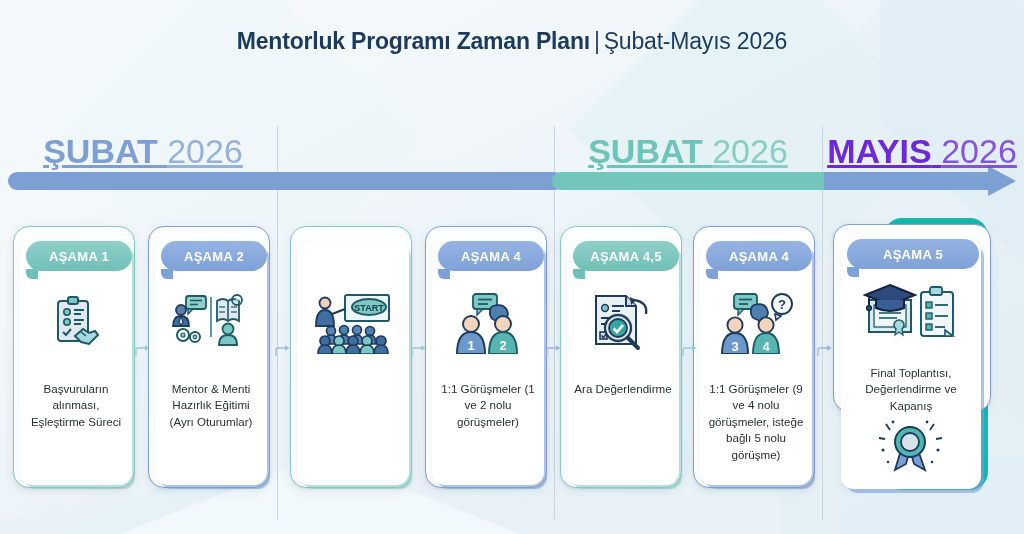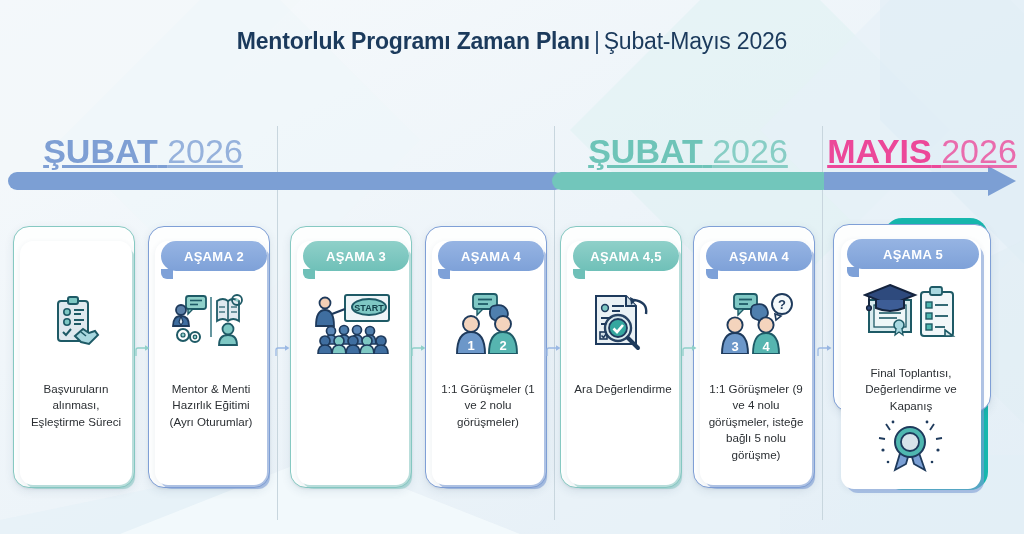--- a/index.html
+++ b/index.html
@@ -143,21 +143,21 @@
 
 <div class="months">
   <div class="month" style="left:8px;width:270px;color:#7e9fd4;">
     <span class="m-name">ŞUBAT</span>
     <span class="m-year">2026</span>
   </div>
   <div class="month" style="left:554px;width:268px;color:#6ec4b8;">
     <span class="m-name">ŞUBAT</span>
     <span class="m-year">2026</span>
   </div>
-  <div class="month" style="left:822px;width:200px;color:#ec4899;">
+  <div class="month" style="left:822px;width:200px;color:#6d28d9;">
     <span class="m-name">MAYIS</span>
     <span class="m-year">2026</span>
   </div>
 </div>
 
 <div class="divider" style="left:277px; top:126px; height:394px;"></div>
 <div class="divider" style="left:554px; top:126px; height:394px;"></div>
 <div class="divider" style="left:822px; top:126px; height:394px;"></div>
 
 <div class="timeline">
@@ -193,20 +193,21 @@
   <svg class="conn" style="left:681px; top:124px;" width="18" height="18" viewBox="0 0 18 18">
     <path d="M2 14 L2 8 Q2 6 4 6 L12 6" stroke="#8fd0c9" stroke-width="1.3" fill="none"></path>
     <polygon points="11,3.2 15.5,6 11,8.8" fill="#8fd0c9"></polygon>
   </svg>
   <svg class="conn" style="left:816px; top:124px;" width="18" height="18" viewBox="0 0 18 18">
     <path d="M2 14 L2 8 Q2 6 4 6 L12 6" stroke="#9ab8e4" stroke-width="1.3" fill="none"></path>
     <polygon points="11,3.2 15.5,6 11,8.8" fill="#9ab8e4"></polygon>
   </svg>
 
   <div class="card teal" style="left:13px;">
+    <div class="stage-pill teal">AŞAMA 1</div>
     <div class="card-inner">
       <div class="icon-box">
         <svg width="62" height="62" viewBox="0 0 62 62">
           <rect x="13" y="9" width="30" height="40" rx="3" fill="#dfe9ef" stroke="#1e5a66" stroke-width="2"></rect>
           <rect x="23" y="5" width="10" height="7" rx="2" fill="#7ec8c4" stroke="#1e5a66" stroke-width="2"></rect>
           <circle cx="22" cy="20" r="3.2" fill="#7ec8c4" stroke="#1e5a66" stroke-width="1.6"></circle>
           <line x1="29" y1="18" x2="39" y2="18" stroke="#1e5a66" stroke-width="2"></line>
           <line x1="29" y1="22" x2="36" y2="22" stroke="#1e5a66" stroke-width="2"></line>
           <circle cx="22" cy="30" r="3.2" fill="#7ec8c4" stroke="#1e5a66" stroke-width="1.6"></circle>
           <line x1="29" y1="28" x2="39" y2="28" stroke="#1e5a66" stroke-width="2"></line>
@@ -251,21 +252,20 @@
 
           <circle cx="58" cy="36" r="5.5" fill="#7ec8c4" stroke="#1e5a66" stroke-width="1.8"></circle>
           <path d="M49 52 q0 -10 9 -10 q9 0 9 10z" fill="#7ec8c4" stroke="#1e5a66" stroke-width="1.8"></path>
         </svg>
       </div>
       <div class="card-text">Mentor &amp; Menti Hazırlık Eğitimi (Ayrı Oturumlar)</div>
     </div>
   </div>
 
   <div class="card teal" style="left:290px;">
-    <div class="stage-pill teal">AŞAMA 3</div>
     <div class="card-inner">
       <div class="icon-box">
         <svg width="84" height="62" viewBox="0 0 84 62">
 
           <rect x="34" y="3" width="44" height="26" rx="2" fill="#eef5f8" stroke="#1e5a66" stroke-width="2"></rect>
           <ellipse cx="58" cy="15" rx="17" ry="8" fill="#7ec8c4" stroke="#1e5a66" stroke-width="2"></ellipse>
           <text x="58" y="19" font-size="9" font-weight="bold" fill="#12404a" text-anchor="middle" font-family="'Liberation Sans',sans-serif">START</text>
 
           <circle cx="14" cy="11" r="5.5" fill="#f2cfb6" stroke="#1e3a5c" stroke-width="1.8"></circle>
           <path d="M5 34 q0 -16 9 -16 q9 0 9 16z" fill="#3f6ea0" stroke="#1e3a5c" stroke-width="1.8"></path>

